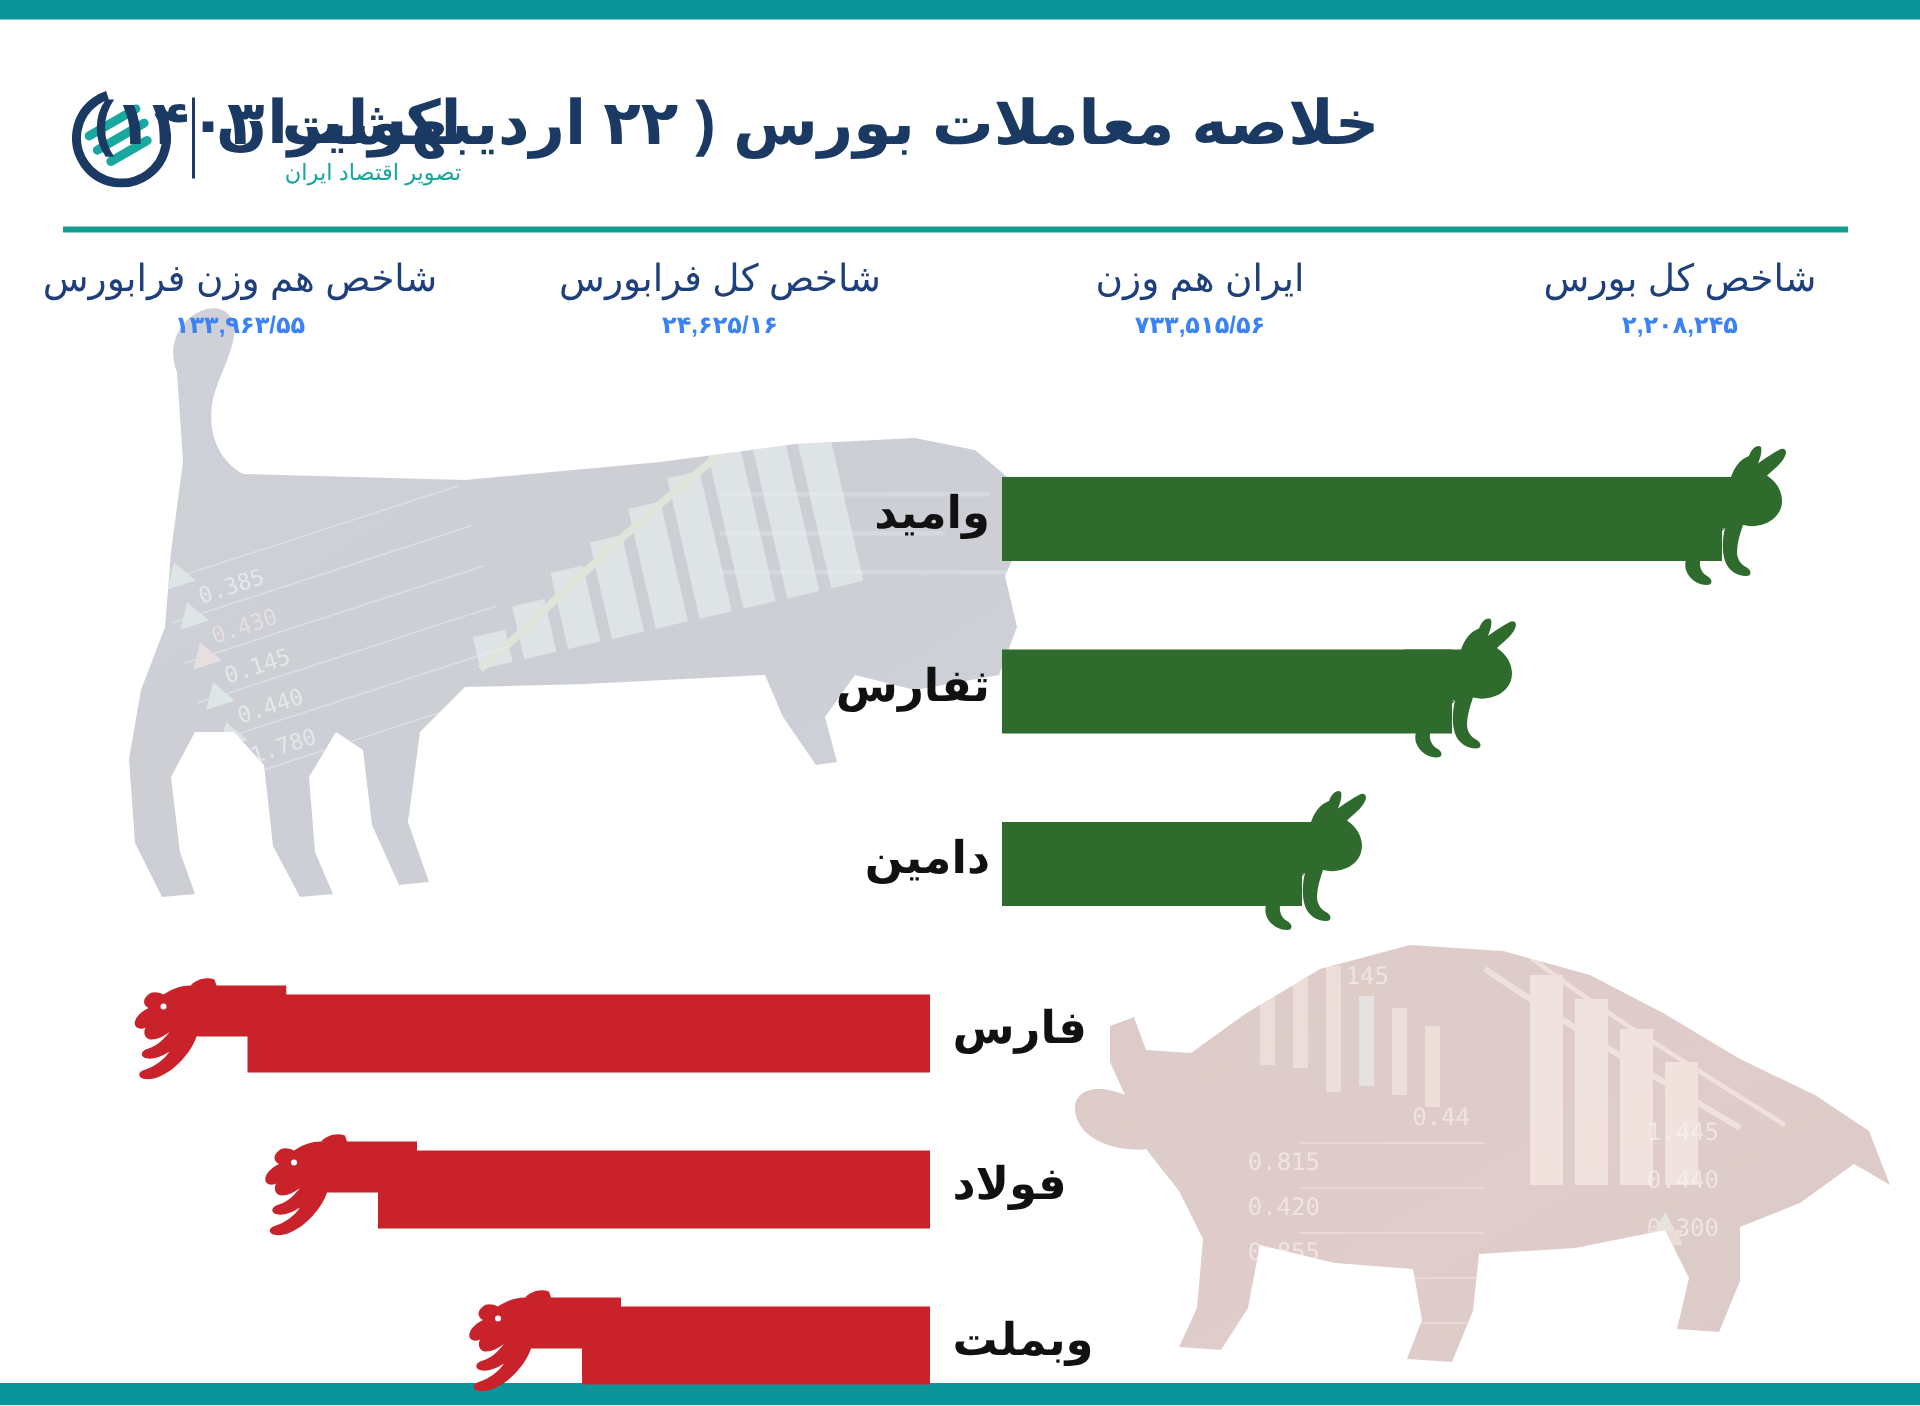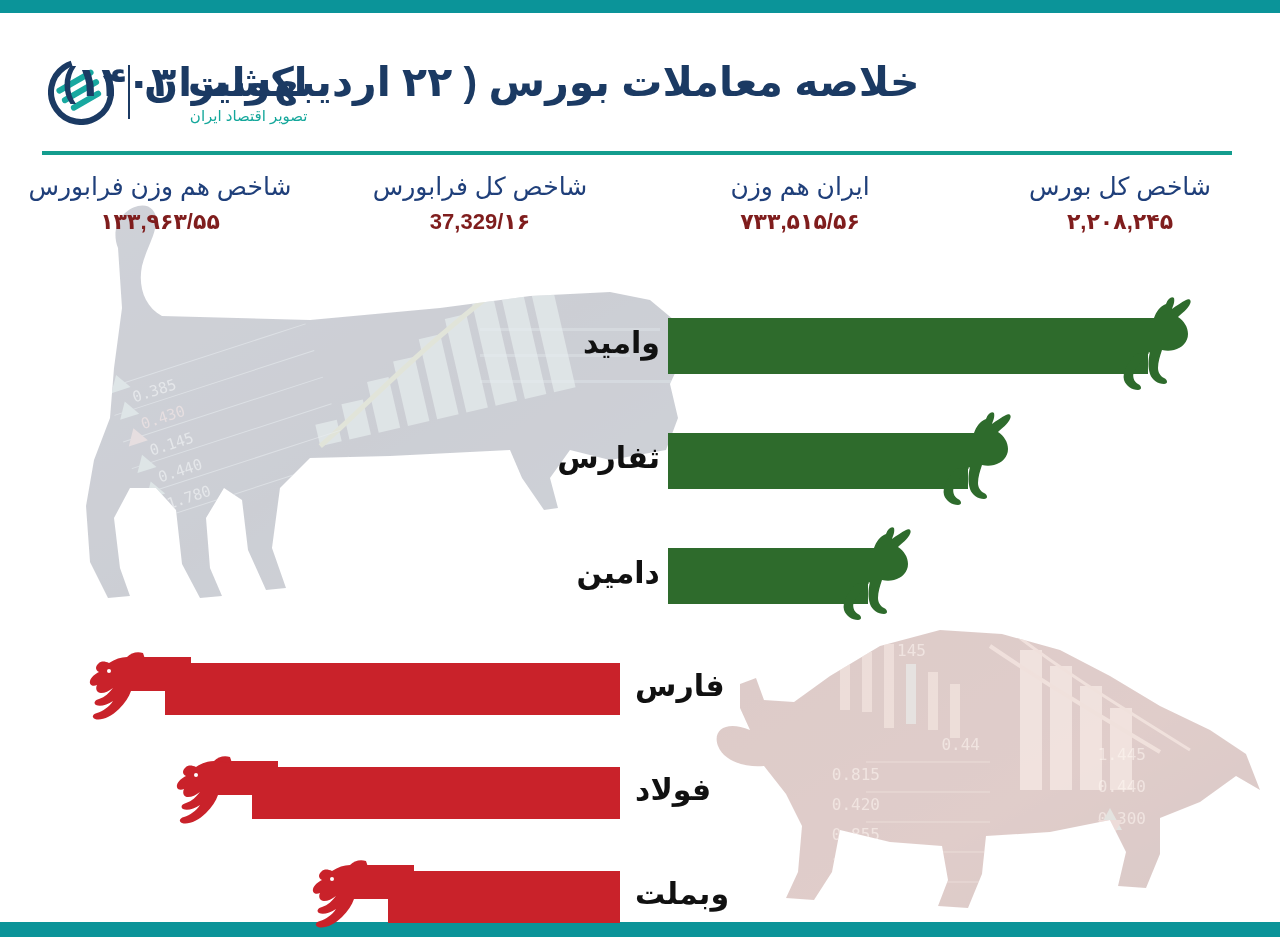--- a/index.html
+++ b/index.html
@@ -122,23 +122,23 @@
     z-index: 5;
   }
   .kpi-label {
     font-size: 25px;
     font-weight: normal;
     color: #1f3f7a;
     line-height: 1.15;
     white-space: nowrap;
   }
   .kpi-value {
-    font-size: 22px;
+    font-size: 16px;
     font-weight: bold;
-    color: #7f1d1d;
+    color: #3b82f6;
     margin-top: 8px;
     line-height: 1.15;
     white-space: nowrap;
   }
 
   
   .watermark {
     position: absolute;
     opacity: 0.22;
     pointer-events: none;
@@ -395,21 +395,21 @@
     <div class="kpi">
       <div class="kpi-label">شاخص کل بورس</div>
       <div class="kpi-value">۲,۲۰۸,۲۴۵</div>
     </div>
     <div class="kpi">
       <div class="kpi-label">ایران هم وزن</div>
       <div class="kpi-value">۷۳۳,۵۱۵/۵۶</div>
     </div>
     <div class="kpi">
       <div class="kpi-label">شاخص کل فرابورس</div>
-      <div class="kpi-value">37,329/۱۶</div>
+      <div class="kpi-value">۲۴,۶۲۵/۱۶</div>
     </div>
     <div class="kpi">
       <div class="kpi-label">شاخص هم وزن فرابورس</div>
       <div class="kpi-value">۱۳۳,۹۶۳/۵۵</div>
     </div>
   </div>
 
   <div class="chart">
 
     <div class="row gain" id="gain-0" style="top: 49px;">

